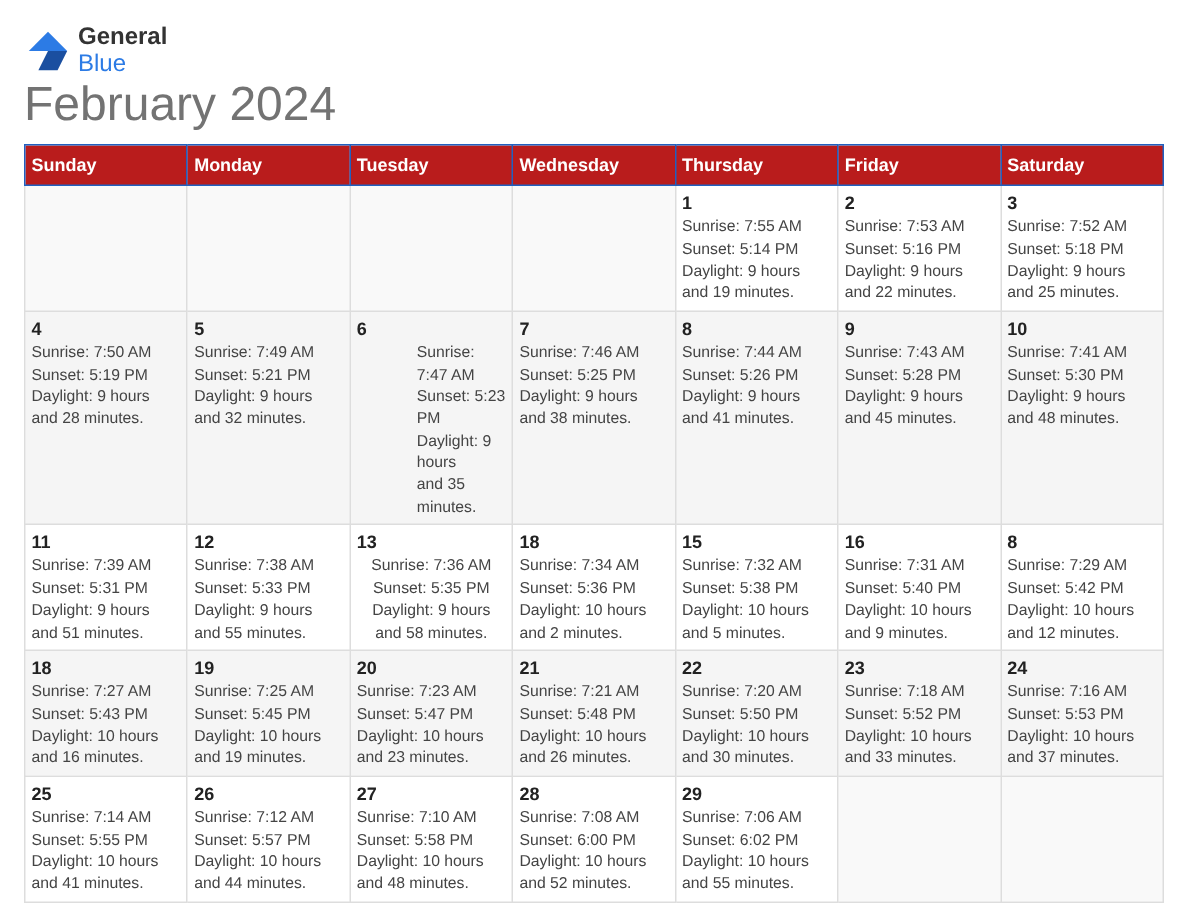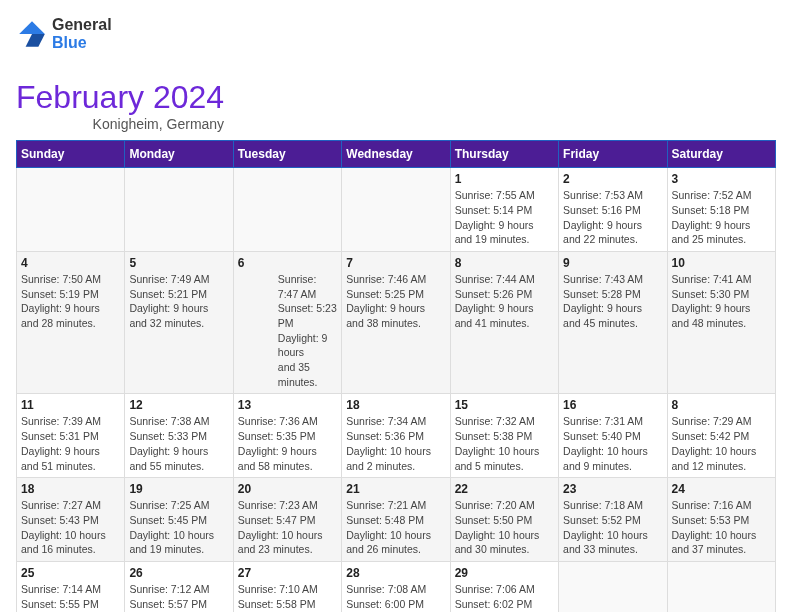--- a/index.html
+++ b/index.html
@@ -25,34 +25,33 @@
     .logo-icon {
       width: 32px;
       height: 32px;
     }
     .title-area {
       text-align: right;
     }
     .main-title {
       font-size: 32px;
       font-weight: normal;
-      color: #6d28d9;
-      margin-top: 28px;
+      color: #737373;
     }
     .subtitle {
       font-size: 14px;
       color: #555;
     }
     table {
       width: 100%;
       border-collapse: collapse;
       font-size: 11px;
     }
     thead tr {
-      background-color: #4c1d95;
+      background-color: #b91c1c;
       color: #fff;
     }
     thead th {
       padding: 6px 4px;
       text-align: left;
       font-weight: bold;
       font-size: 12px;
       border: 1px solid #2060c0;
     }
     tbody tr {
@@ -93,26 +92,25 @@
 <body>
 
 <div class="header-area">
   <div class="logo">
     <svg class="logo-icon" viewBox="0 0 40 40">
       <polygon points="20,4 36,20 20,20 4,20" fill="#2c7be5"></polygon>
       <polygon points="20,20 36,20 28,36 12,36" fill="#1a4fa0"></polygon>
     </svg>
     <div>
       <div style="font-weight:bold;font-size:16px;color:#333;line-height:1.1">General</div>
-      <div style="font-weight:bold;font-size:16px;color:#2c7be5;line-height:1.1">Blue</div>
+      <div style="font-weight:normal;font-size:16px;color:#2c7be5;line-height:1.1">Blue</div>
     </div>
   </div>
   <div class="title-area">
     <div class="main-title">February 2024</div>
-    <div class="subtitle">Konigheim, Germany</div>
   </div>
 </div>
 
 <table>
   <thead>
     <tr>
     <th>Sunday</th>
         <th>Monday</th>
         <th>Tuesday</th>
         <th>Wednesday</th>
@@ -210,21 +208,21 @@
         </td>
         <td>
           <div class="day-num">12</div>
           <div class="day-info" style="white-space: pre-line;">Sunrise: 7:38 AM
 Sunset: 5:33 PM
 Daylight: 9 hours
 and 55 minutes.</div>
         </td>
         <td>
           <div class="day-num">13</div>
-          <div class="day-info" style="white-space: pre-line;">Sunrise: 7:36 AM
+          <div class="day-info" style="white-space: pre-line; text-align: center;">Sunrise: 7:36 AM
 Sunset: 5:35 PM
 Daylight: 9 hours
 and 58 minutes.</div>
         </td>
         <td>
           <div class="day-num">18</div>
           <div class="day-info" style="white-space: pre-line;">Sunrise: 7:34 AM
 Sunset: 5:36 PM
 Daylight: 10 hours
 and 2 minutes.</div>

